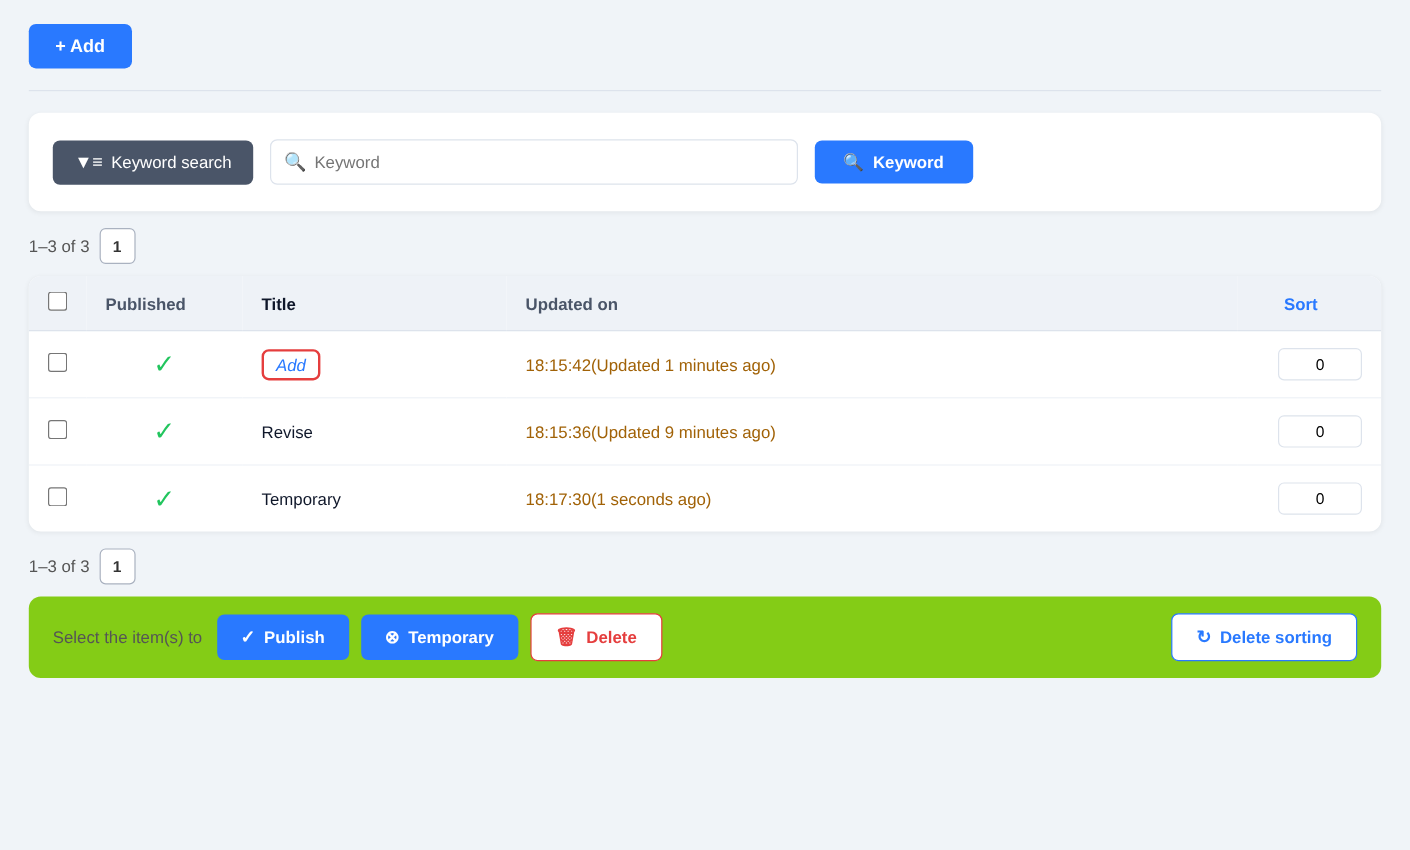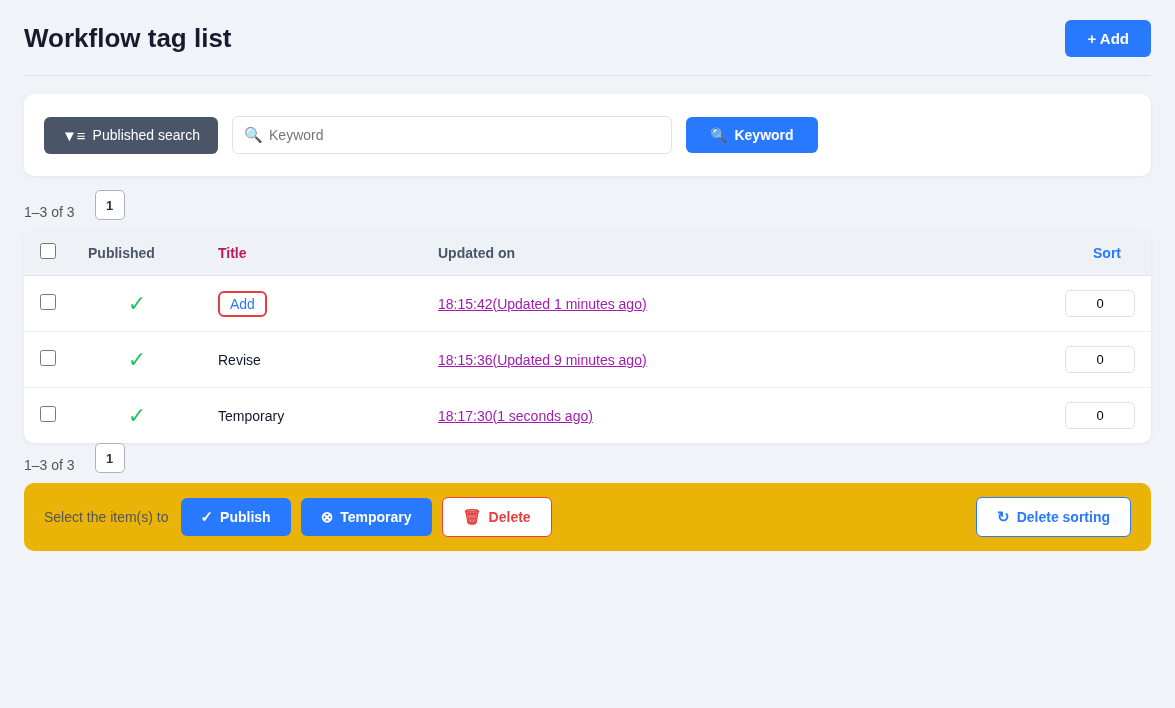--- a/index.html
+++ b/index.html
@@ -100,22 +100,22 @@
       padding: 10px 24px;
       font-size: 14px;
       font-weight: 600;
       cursor: pointer;
       display: flex;
       align-items: center;
       gap: 7px;
     }
     .pagination-row {
       display: flex;
-      align-items: flex-end;
-      gap: 20px;
+      align-items: center;
+      gap: 8px;
       margin-bottom: 10px;
       font-size: 14px;
       color: #555;
     }
     .page-num-btn {
       border: 1.5px solid #dde3ec;
       border-radius: 5px;
       background: #fff;
       color: #333;
       width: 30px;
@@ -129,41 +129,42 @@
     }
     .page-num-btn.active {
       background: #fff;
       border-color: #aab2c0;
     }
     .table-container {
       background: #fff;
       border-radius: 10px;
       overflow: hidden;
       box-shadow: 0 1px 4px rgba(0,0,0,0.06);
+      margin-bottom: 14px;
     }
     .data-table {
       width: 100%;
       border-collapse: collapse;
     }
     .data-table thead tr {
       background: #eef2f7;
     }
     .data-table th {
       padding: 13px 16px;
       text-align: left;
       font-size: 14px;
       font-weight: 600;
       color: #4a5568;
       border-bottom: 1.5px solid #dde3ec;
     }
     .data-table th.col-check { width: 46px; }
     .data-table th.col-published { width: 130px; }
-    .data-table th.col-title { width: 220px; color: #be185d; }
+    .data-table th.col-title { width: 220px; color: #0f172a; }
     .data-table th.col-updated { }
-    .data-table th.col-sort { width: 120px; color: #2979ff; text-align: right; padding-right: 30px; }
+    .data-table th.col-sort { width: 120px; color: #2979ff; text-align: center; padding-right: 30px; }
     .data-table td {
       padding: 14px 16px;
       font-size: 14px;
       color: #333;
       border-bottom: 1px solid #eef2f7;
       vertical-align: middle;
     }
     .data-table tr:last-child td { border-bottom: none; }
     .check-cell { text-align: center; }
     .published-cell { text-align: center; }
@@ -184,38 +185,38 @@
     }
     .title-link-highlighted {
       color: #2979ff;
       text-decoration: none;
       font-weight: 500;
       cursor: pointer;
       border: 2px solid #e53e3e;
       border-radius: 6px;
       padding: 3px 10px;
       display: inline-block;
+      font-style: italic;
     }
     .updated-text {
-      color: #a21caf;
+      color: #a16207;
       font-weight: 500;
-      text-decoration: underline;
     }
     .sort-input {
       border: 1.5px solid #dde3ec;
       border-radius: 5px;
       width: 70px;
       padding: 5px 8px;
       font-size: 13px;
       text-align: center;
       outline: none;
     }
     .sort-cell { text-align: right; padding-right: 24px; }
     .footer-bar {
-      background: #eab308;
+      background: #84cc16;
       border-radius: 10px;
       padding: 14px 20px;
       display: flex;
       align-items: center;
       justify-content: space-between;
       margin-top: 6px;
     }
     .footer-left {
       display: flex;
       align-items: center;
@@ -284,30 +285,29 @@
       align-items: center;
       gap: 10px;
     }
   </style>
 </head>
 <body>
 
 <div class="page-wrapper">
 
   <div class="page-header">
-    <h1 class="page-title">Workflow tag list</h1>
     <button class="add-button">+ Add</button>
   </div>
 
   <hr class="divider">
 
   <div class="search-panel">
     <button class="advanced-search-btn">
       <span style="font-size:15px;">▼≡</span>
-      <span>Published search</span>
+      <span>Keyword search</span>
     </button>
     <div class="keyword-input-wrap">
       <span class="search-icon-inner">🔍</span>
       <input class="keyword-input" type="text" placeholder="Keyword" style="">
     </div>
     <button class="search-btn">
       <span>🔍</span>
       <span>Keyword</span>
     </button>
   </div>

